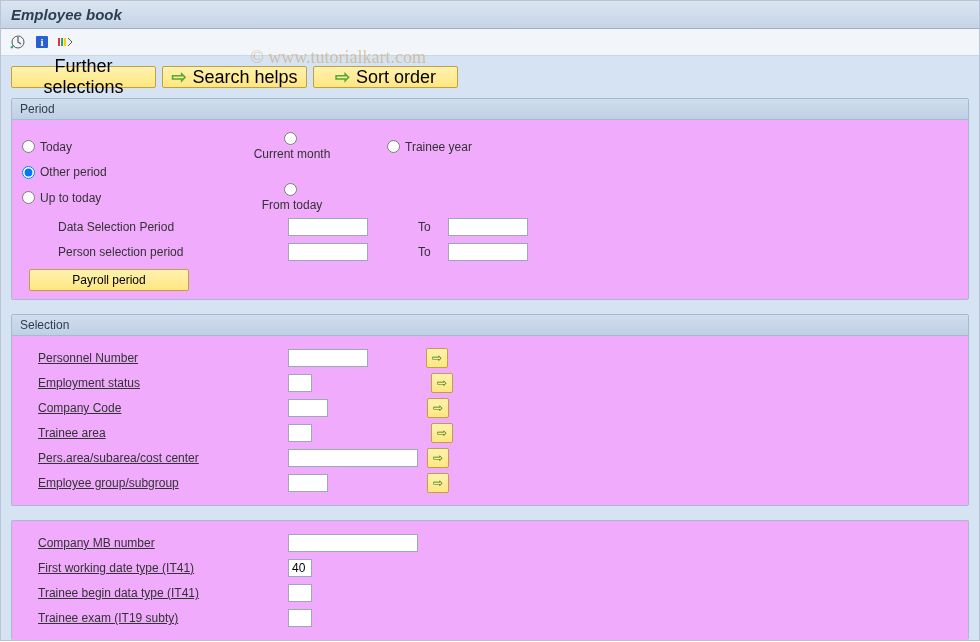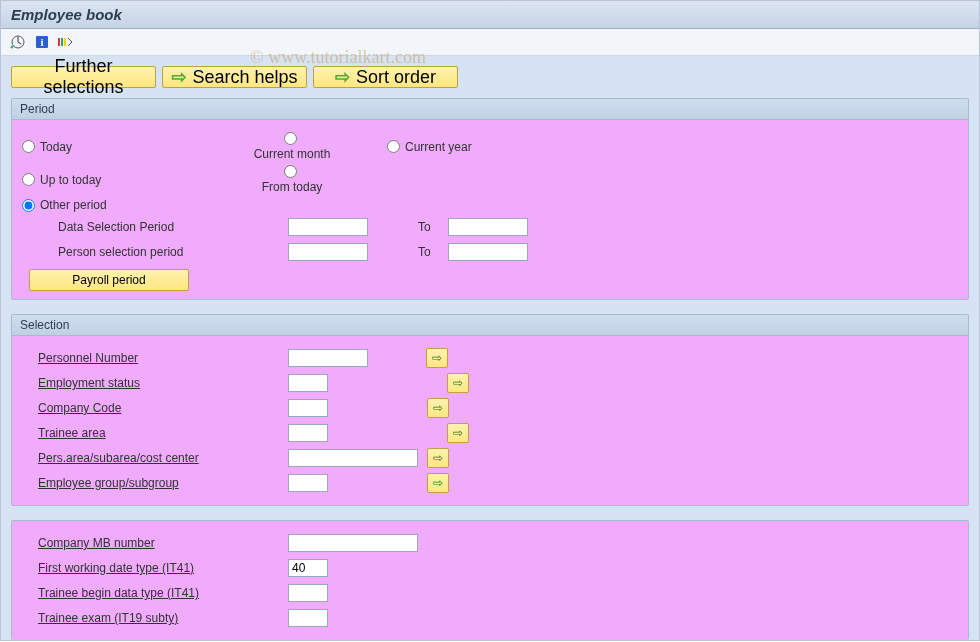--- a/index.html
+++ b/index.html
@@ -103,21 +103,21 @@
   .label-sel { width: 250px; text-decoration: underline; }
   .txt {
     border: 1px solid #9aa8b8;
     background: #fff;
     height: 18px;
     padding: 0 3px;
     font-size: 12px;
   }
   .w80 { width: 80px; }
   .w40 { width: 40px; }
-  .w20 { width: 40px; }
+  .w20 { width: 24px; }
   .w120 { width: 130px; }
   .to-label { width: 30px; margin-left: 50px; text-align: left; }
   .arrow-btn {
     width: 22px;
     height: 20px;
     background: linear-gradient(#fff2b0, #ffe680);
     border: 1px solid #c0a040;
     border-radius: 2px;
     display: inline-flex;
     align-items: center;
@@ -203,39 +203,39 @@
           <label class="radio-cell c1">
               <input type="radio" name="per" style="">
               <span>Today</span>
             </label>
           <label class="radio-cell c2">
               <input type="radio" name="per" style="">
               <span>Current month</span>
             </label>
           <label class="radio-cell c3">
               <input type="radio" name="per" style="">
-              <span>Current year</span>
-            </label>
-        </div>
-        <div class="radio-row">
-          <label class="radio-cell c1">
-              <input type="radio" name="per" style="">
-              <span>Up to today</span>
-            </label>
-          <label class="radio-cell c2">
-              <input type="radio" name="per" style="">
-              <span>From today</span>
+              <span>Trainee year</span>
             </label>
         </div>
         <div class="radio-row">
           <label class="radio-cell c1">
               <input type="radio" name="per" checked="" style="">
               <span>Other period</span>
             </label>
         </div>
+        <div class="radio-row">
+          <label class="radio-cell c1">
+              <input type="radio" name="per" style="">
+              <span>Up to today</span>
+            </label>
+          <label class="radio-cell c2">
+              <input type="radio" name="per" style="">
+              <span>From today</span>
+            </label>
+        </div>
         <div class="field-row">
           <span class="label-indent">Data Selection Period</span>
           <input class="txt w80" style="">
           <span class="to-label">To</span>
           <input class="txt w80" style="">
         </div>
         <div class="field-row">
           <span class="label-indent">Person selection period</span>
           <input class="txt w80" style="">
           <span class="to-label">To</span>

